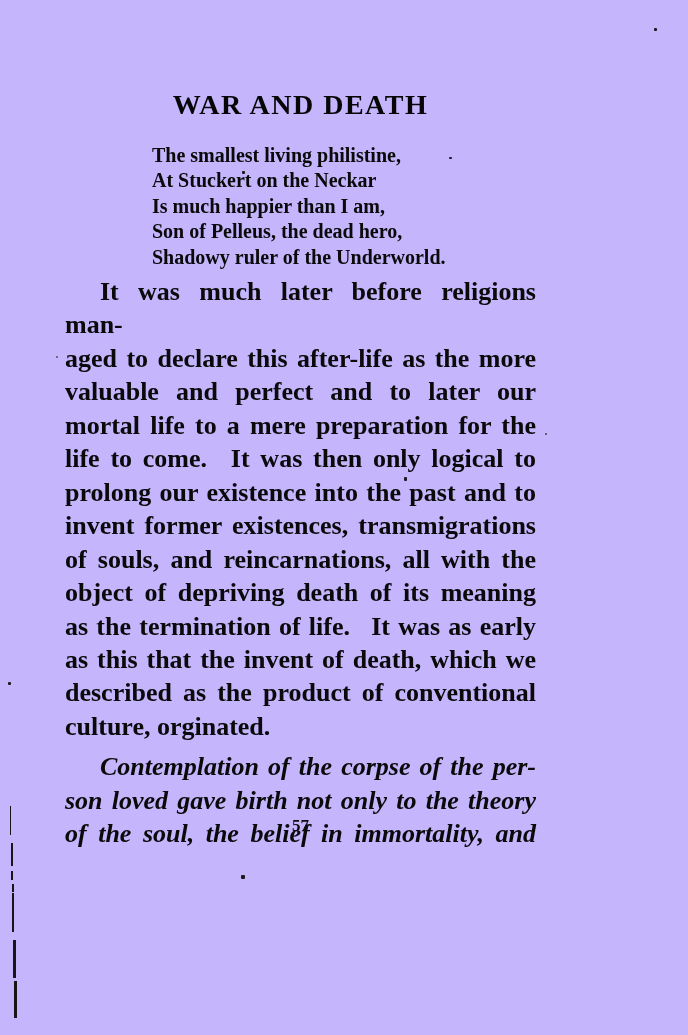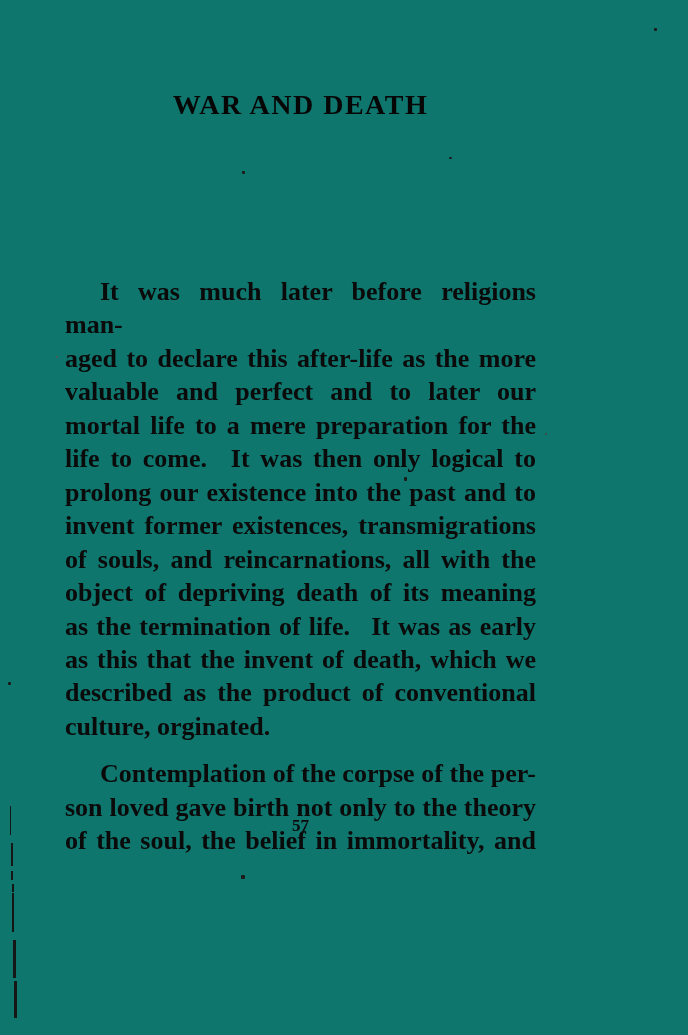--- a/index.html
+++ b/index.html
@@ -5,21 +5,21 @@
   html, body { margin: 0; padding: 0; }
   body {
     width: 688px; height: 1035px;
     background: #ffffff;
     font-family: "Liberation Serif", "DejaVu Serif", serif;
     overflow: hidden;
   }
   .scan-page {
     position: relative;
     width: 688px; height: 1035px;
-    background: #0f766e;
+    background: #c4b5fd;
     color: #070707;
   }
   .page-title {
     position: absolute;
     left: 65px; top: 90px; width: 471px;
     margin: 0;
     text-align: center;
     font-size: 28px;
     font-weight: bold;
     letter-spacing: 1.5px;
@@ -35,21 +35,21 @@
     font-weight: bold;
     line-height: 25.4px;
     white-space: nowrap;
     color: #0a0a0a;
   }
   .body-text {
     position: absolute;
     left: 65px; top: 275px; width: 471px;
   }
   .paragraph { margin: 0; }
-  .paragraph + .paragraph { margin-top: 14px; }
+  .paragraph + .paragraph { margin-top: 7px; font-style: italic; }
   .line {
     font-size: 26px;
     font-weight: bold;
     line-height: 33.45px;
     color: #0a0a0a;
   }
   .line.j  { text-align: justify; text-align-last: justify; }
   .line.nj { text-align: right; text-align-last: left; }
   .line.ind { text-indent: 35px; }
   .page-number {
@@ -81,20 +81,27 @@
   .speck-g { left: 241px; top: 875px; width: 4px; height: 4px; }
   .speck-h { left: 545px; top: 433px; width: 2px; height: 2px; background:#444; }
 </style>
 </head>
 <body>
 
 <div class="scan-page">
 
   <h1 class="page-title">WAR AND DEATH</h1>
 
+  <div class="poem">
+      <div class="poem-line">The smallest living philistine,</div>
+      <div class="poem-line">At Stuckert on the Neckar</div>
+      <div class="poem-line">Is much happier than I am,</div>
+      <div class="poem-line">Son of Pelleus, the dead hero,</div>
+      <div class="poem-line">Shadowy ruler of the Underworld.</div>
+    </div>
 
   <div class="body-text">
       <div class="paragraph">
         <div class="line j ind">It was much later before religions man-</div>
         <div class="line j">aged to declare this after-life as the more</div>
         <div class="line j">valuable and perfect and to later our</div>
         <div class="line j">mortal life to a mere preparation for the</div>
         <div class="line j">life to come.  It was then only logical to</div>
         <div class="line j">prolong our existence into the past and to</div>
         <div class="line j">invent former existences, transmigrations</div>

